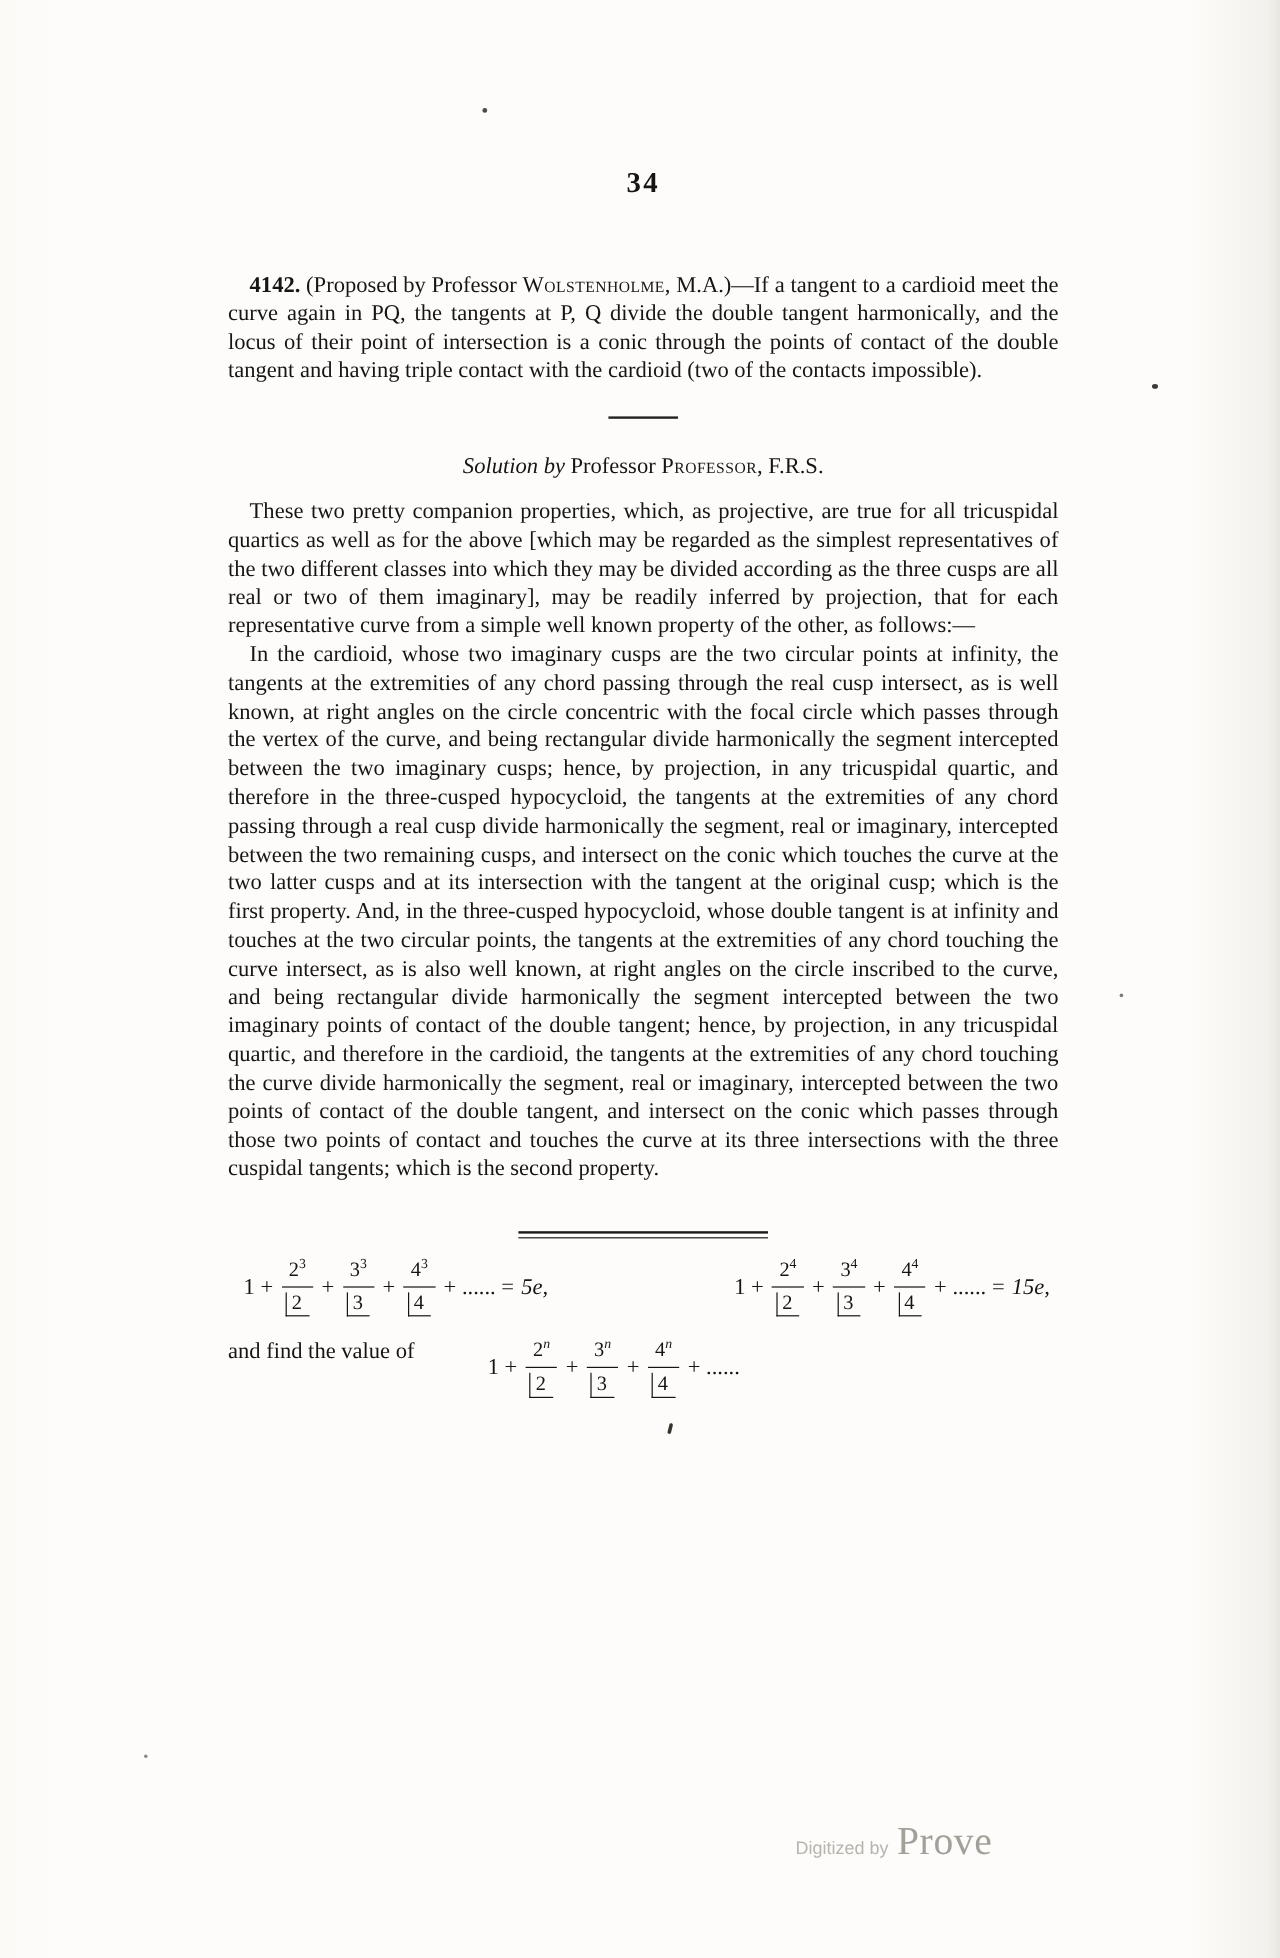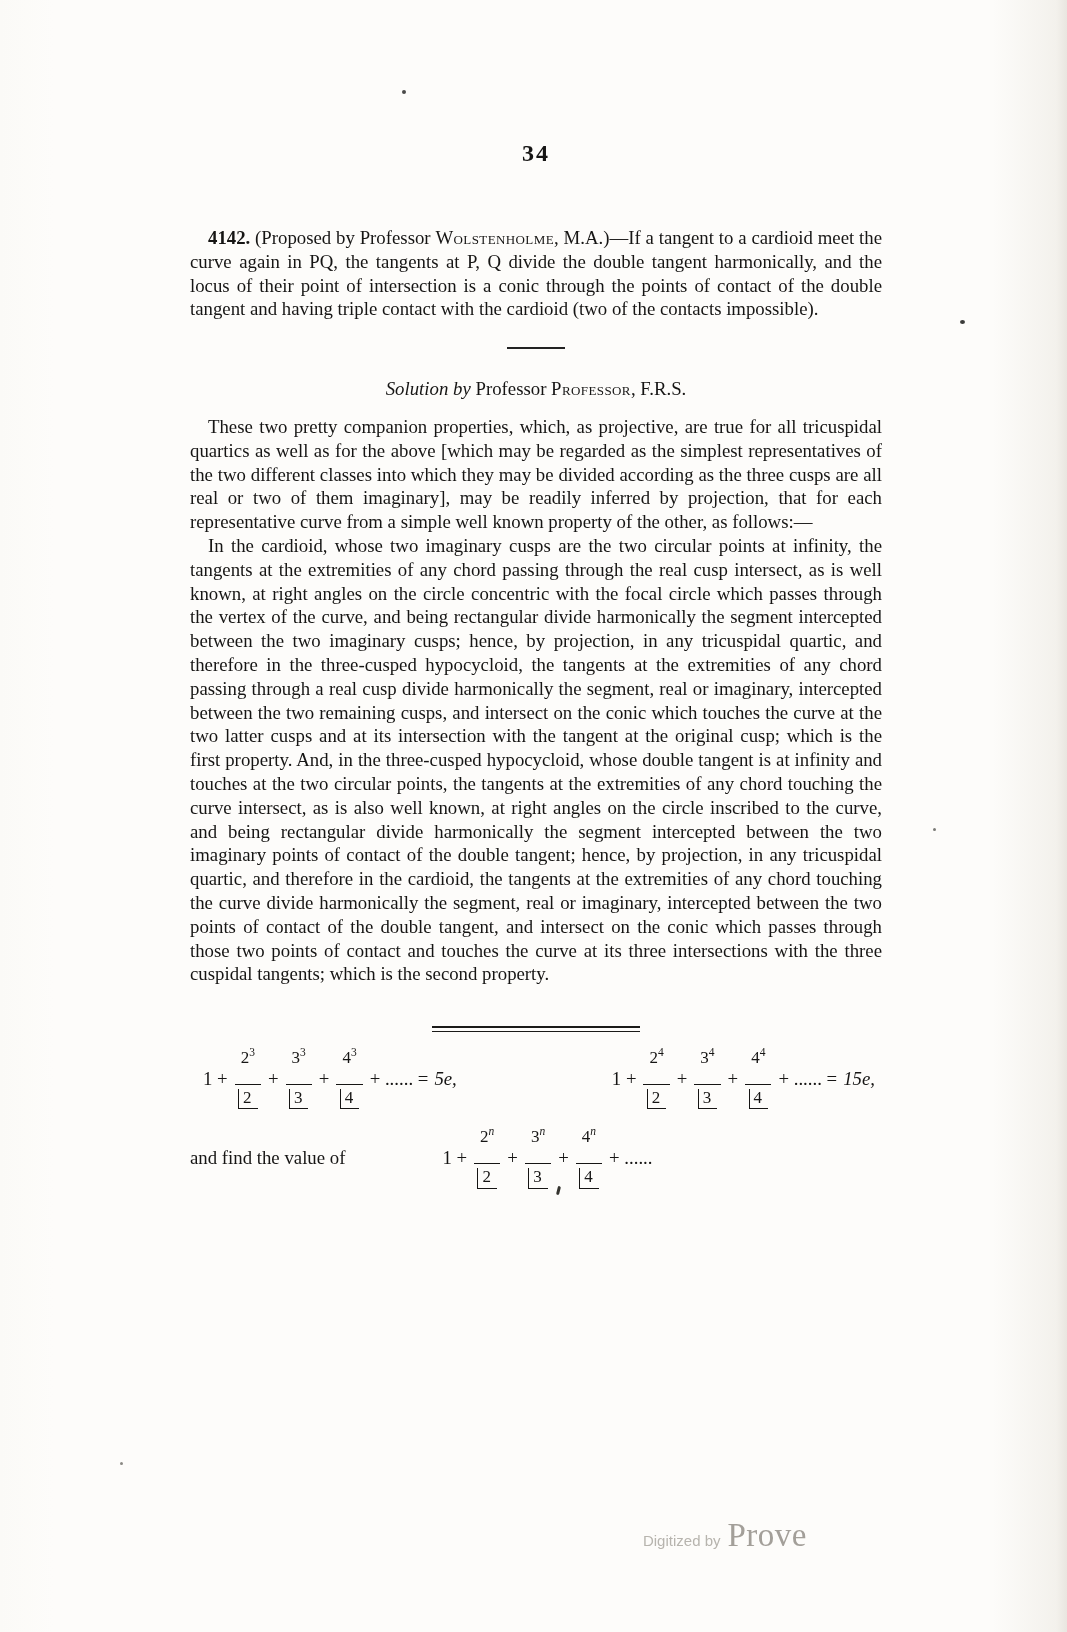--- a/index.html
+++ b/index.html
@@ -39,43 +39,43 @@
     border-top:2.5px solid #1b1a18; border-bottom:1.2px solid #1b1a18;
     margin:40px auto 0;
   }
   .prob-4116 { margin-top:74px; }
   
   .math-row1 {
     margin-top:16px; display:flex; align-items:center;
     justify-content:space-between; padding:0 4px 0 10px;
   }
   .math-row2 {
-    margin-top:18px; display:flex; align-items:center;gap:36px;
+    margin-top:18px; display:flex; 
   }
   .find-label { flex:none; }
   .math-row2 .formula { margin-left:58px; }
   .formula { display:inline-flex; align-items:center; white-space:nowrap; }
   .mtext { font-size:18.8px; padding:0 3px; }
   .frac {
     display:inline-block; text-align:center; vertical-align:middle;
     font-size:17px; line-height:1.15; margin:0 4px;
   }
   .frac .num {
-    display:block; padding:0 6px 16px; border-bottom:1.7px solid #161514;
+    display:block; padding:0 6px 4px; border-bottom:1.7px solid #161514;
   }
   .frac .num sup { font-size:11.5px; vertical-align:super; line-height:0; }
   .frac .den { display:block; padding:3px 2px 0; }
   .fact {
     display:inline-block; border-left:1.8px solid #161514; border-bottom:1.8px solid #161514;
     padding:0 6px 1px 4px; line-height:1.1;
   }
   .formula-n sup { font-style:italic; }
   
   .watermark {
-    position:absolute; right:260px; bottom:78px;
+    position:absolute; right:240px; bottom:78px;
     display:flex; align-items:baseline; gap:7px;
   }
   .wm-prefix { font-family:"Liberation Sans","DejaVu Sans",sans-serif; font-size:15px; color:#b7b4ae; }
   .wm-brand { font-family:"Liberation Serif","DejaVu Serif",serif; font-size:33px; color:#a39f99; letter-spacing:0.5px; }
   
   .speck { position:absolute; background:#4a4a48; border-radius:50%; }
   .speck.s1 { left:402px; top:90px; width:4px; height:4px; }
   .speck.s2 { left:960px; top:320px; width:5px; height:4px; background:#3b3b39; }
   .speck.s3 { left:933px; top:828px; width:3px; height:3px; background:#7a7a76; }
   .speck.s4 { left:557px; top:1186px; width:3px; height:9px; border-radius:2px; transform:rotate(14deg); background:#35342f; }

